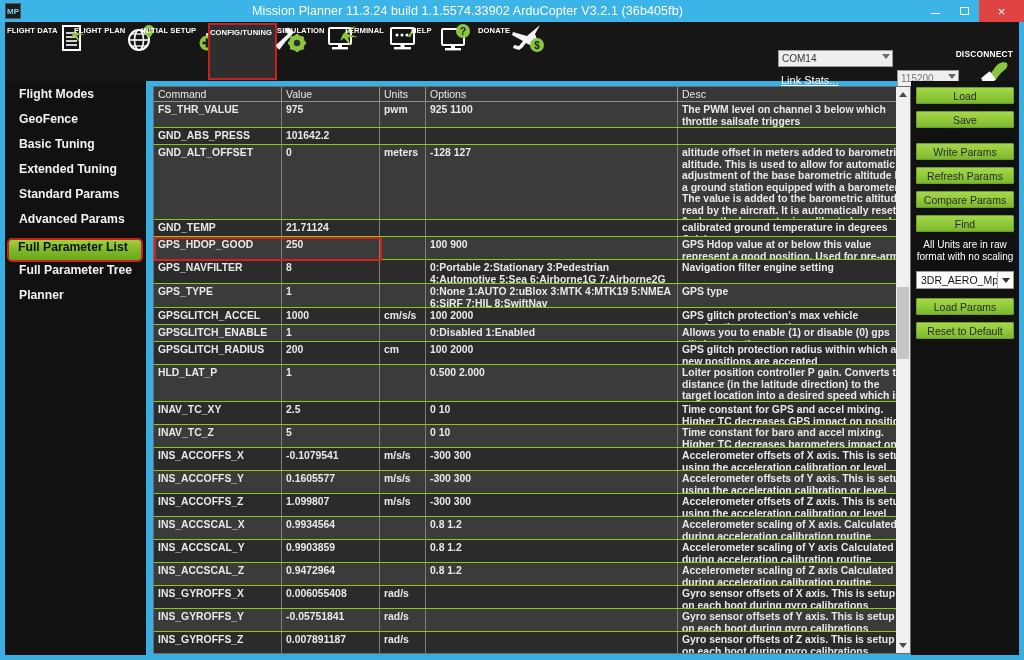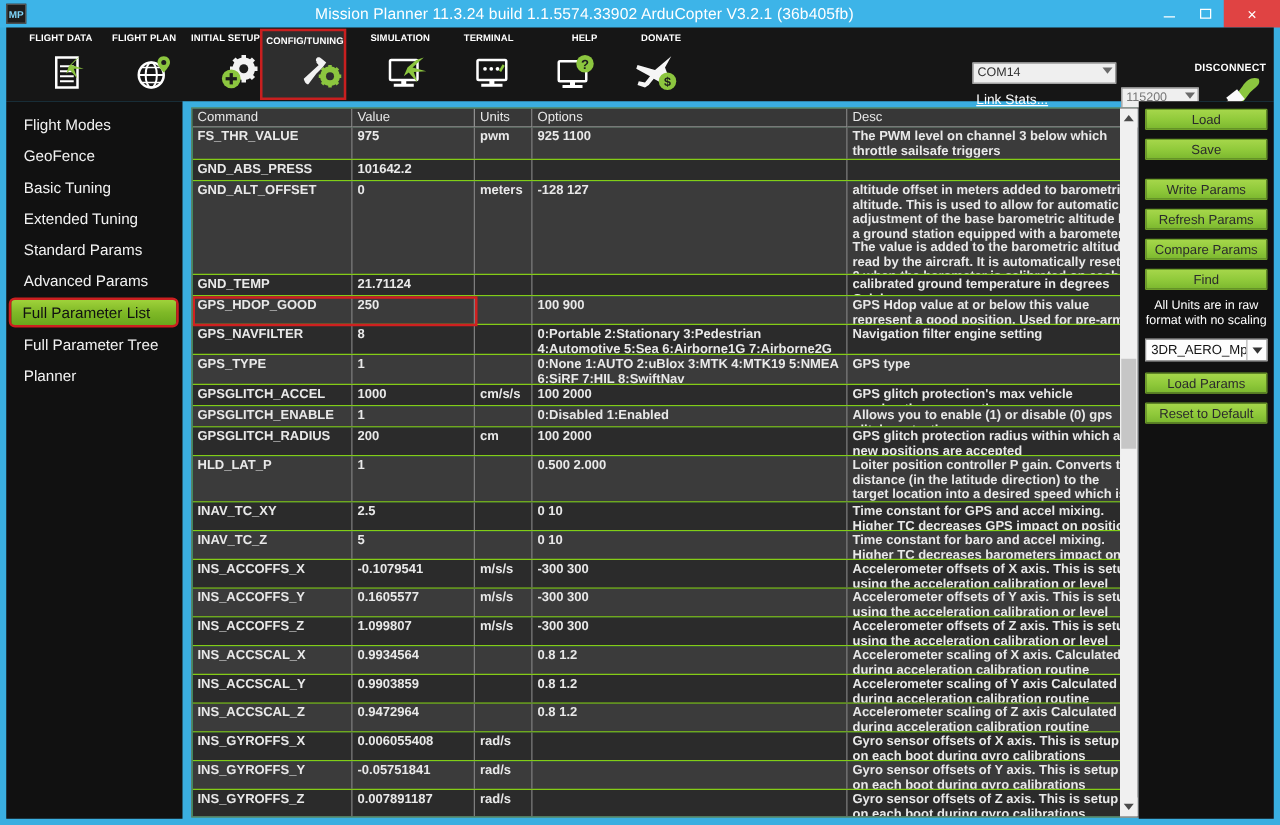--- a/index.html
+++ b/index.html
@@ -44,21 +44,21 @@
   .win-btn .sq { display:block; width:9px; height:8px; border:1px solid #fff; }
 
   
   .toolbar {
     position: absolute; left: 5px; top: 22px; width: 1014px; height: 59px;
     background: #161616;
   }
   .tb-items { display: flex; height: 59px; padding-left: 2px; }
   .tb-item {
     width: 67px; height: 57px; margin-top: 1px;
-    display: flex; flex-direction: column; align-items: flex-end;
+    display: flex; flex-direction: row; align-items: flex-start;
     position: relative;
     cursor: pointer;
   }
   .tb-item.active { background: #2e2e2e; border: 2px solid #c81f1f; width: 69px; }
   .tb-label {
     font-size: 7.6px; color: #ffffff; font-weight: bold;
     margin-top: 3px; white-space: nowrap; letter-spacing: .1px;
   }
   .tb-icon { flex: 1; display: flex; align-items: center; justify-content: center; }
   .tb-icon svg { display: block; }
@@ -93,23 +93,23 @@
   }
   .plug-icon { position: absolute; right: 2px; top: 14px; }
 
   
   .sidebar {
     position: absolute; left: 5px; top: 81px; width: 141px; height: 574px;
     background: #111111;
     padding-top: 6px;
   }
   .side-item {
-    height: 25px; display: flex; align-items: center;
+    height: 25px; display: flex; 
     padding-left: 14px;
-    font-size: 12.2px; font-weight: normal; color: #f2f2f2;
+    font-size: 12.2px; font-weight: bold; color: #f2f2f2;
     cursor: pointer;
   }
   .side-item.selected {
     background: linear-gradient(to bottom, #9fd23a 0%, #7fb927 50%, #6aa81c 100%);
     color: #111; border: 2px solid #cc2020; border-radius: 5px;
     height: 24px; margin: 1px 3px 1px 2px; padding-left: 9px;
   }
 
   
   .grid-wrap {

